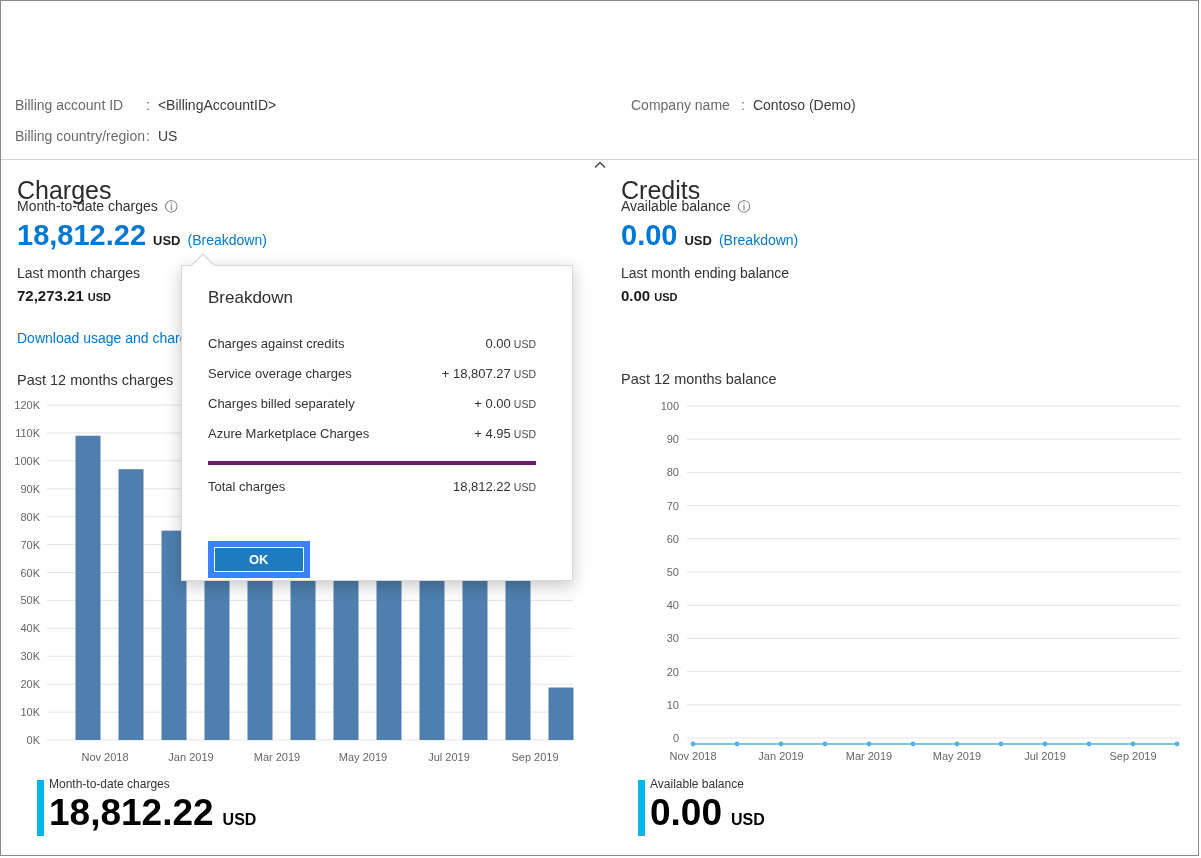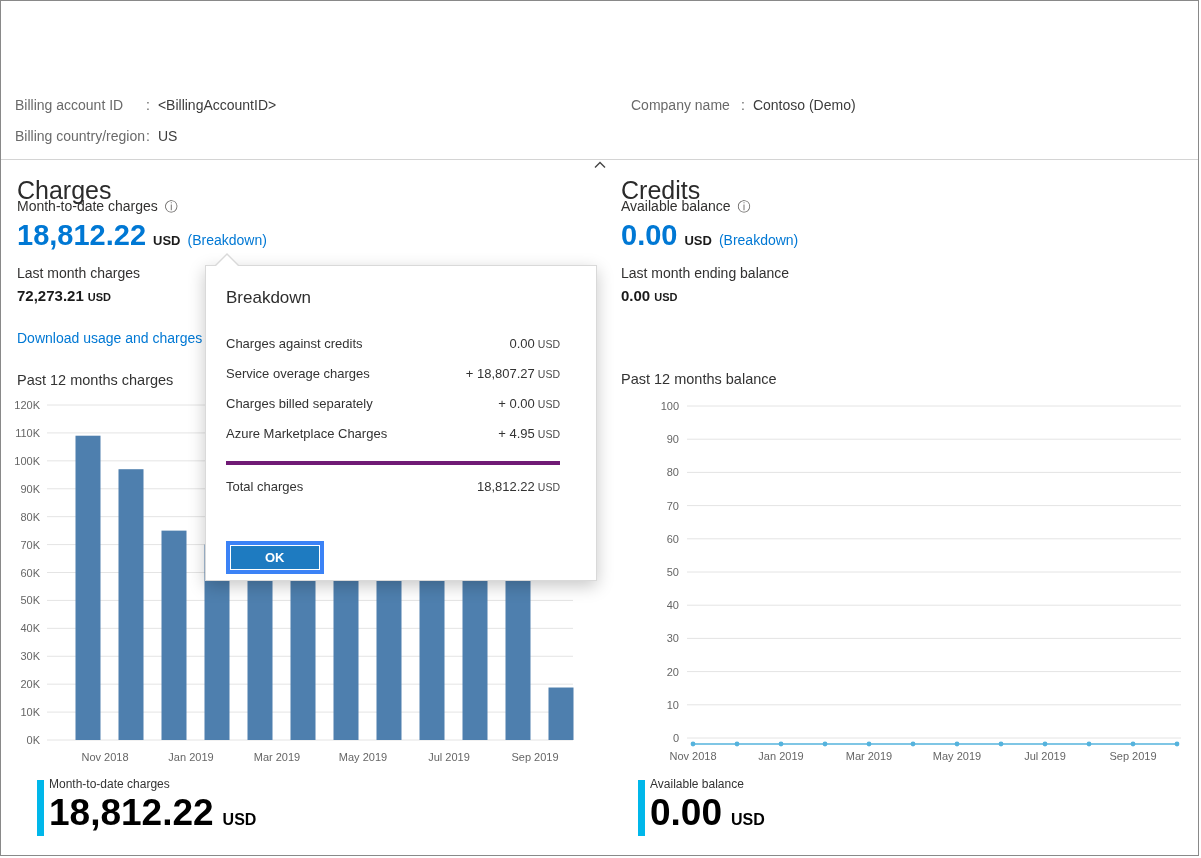--- a/index.html
+++ b/index.html
@@ -71,30 +71,30 @@
   .summary{position:absolute;top:776px;padding-left:12px;}
   #charges-summary{left:36px;}
   #credits-summary{left:637px;}
   .accent{position:absolute;left:0;top:3px;width:7px;height:56px;background:var(--accent);}
   .sum-label{font-size:12px;color:#333;}
   .sum-row{display:flex;align-items:baseline;gap:9px;margin-top:1px;}
   .sum-num{font-size:37px;font-weight:700;color:#000;line-height:42px;}
   .sum-cur{font-size:16px;font-weight:700;color:#000;}
 
   
-  .dialog{position:absolute;left:204px;top:264px;width:392px;height:316px;background:#fff;border:1px solid #d9d9d9;
-          box-shadow:0 5px 16px rgba(0,0,0,.22);z-index:10;padding:20px 36px 0 20px;}
+  .dialog{position:absolute;left:180px;top:264px;width:392px;height:316px;background:#fff;border:1px solid #d9d9d9;
+          box-shadow:0 5px 16px rgba(0,0,0,.22);z-index:10;padding:20px 36px 0 26px;}
   .callout{position:absolute;top:-13px;left:8px;width:0;height:0;border-left:13px solid transparent;border-right:13px solid transparent;border-bottom:13px solid #d9d9d9;}
   .callout::after{content:"";position:absolute;left:-12px;top:1.5px;border-left:12px solid transparent;border-right:12px solid transparent;border-bottom:12px solid #fff;}
   .dialog h2{margin:2px 0 28px;font-size:17px;font-weight:400;color:#2e2e2e;}
   .d-row{display:flex;justify-content:space-between;align-items:baseline;margin-bottom:15px;font-size:13px;color:#333;}
   .d-val{display:flex;align-items:baseline;gap:3px;}
   .d-cur{font-size:10.5px;color:#484848;}
   .d-row.total{border-top:4px solid #701a75;padding-top:14px;margin-top:20px;margin-bottom:17px;}
-  .ok-focus{display:inline-block;margin-top:30px;border:4px solid #3b82f6;padding:1px;background:#fff;}
+  .ok-focus{display:inline-block;margin-top:30px;border:6px solid #3b82f6;padding:1px;background:#fff;}
   .ok-btn{display:block;background:#1e7bc1;color:#fff;border:1px solid #1e7bc1;font-weight:700;font-size:13px;
           padding:3px 33px;font-family:"Liberation Sans",sans-serif;cursor:pointer;}
 </style>
 </head>
 <body>
 
 <div class="page">
 
 
   <section class="account-info">

